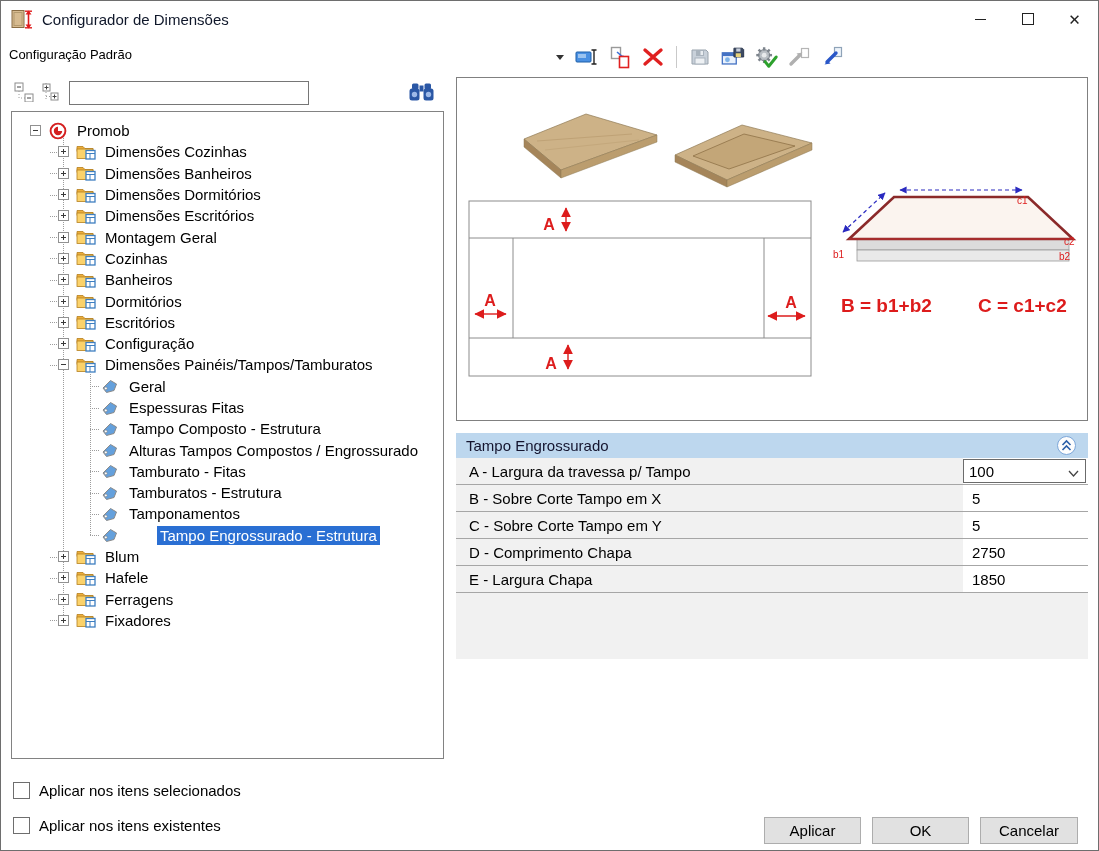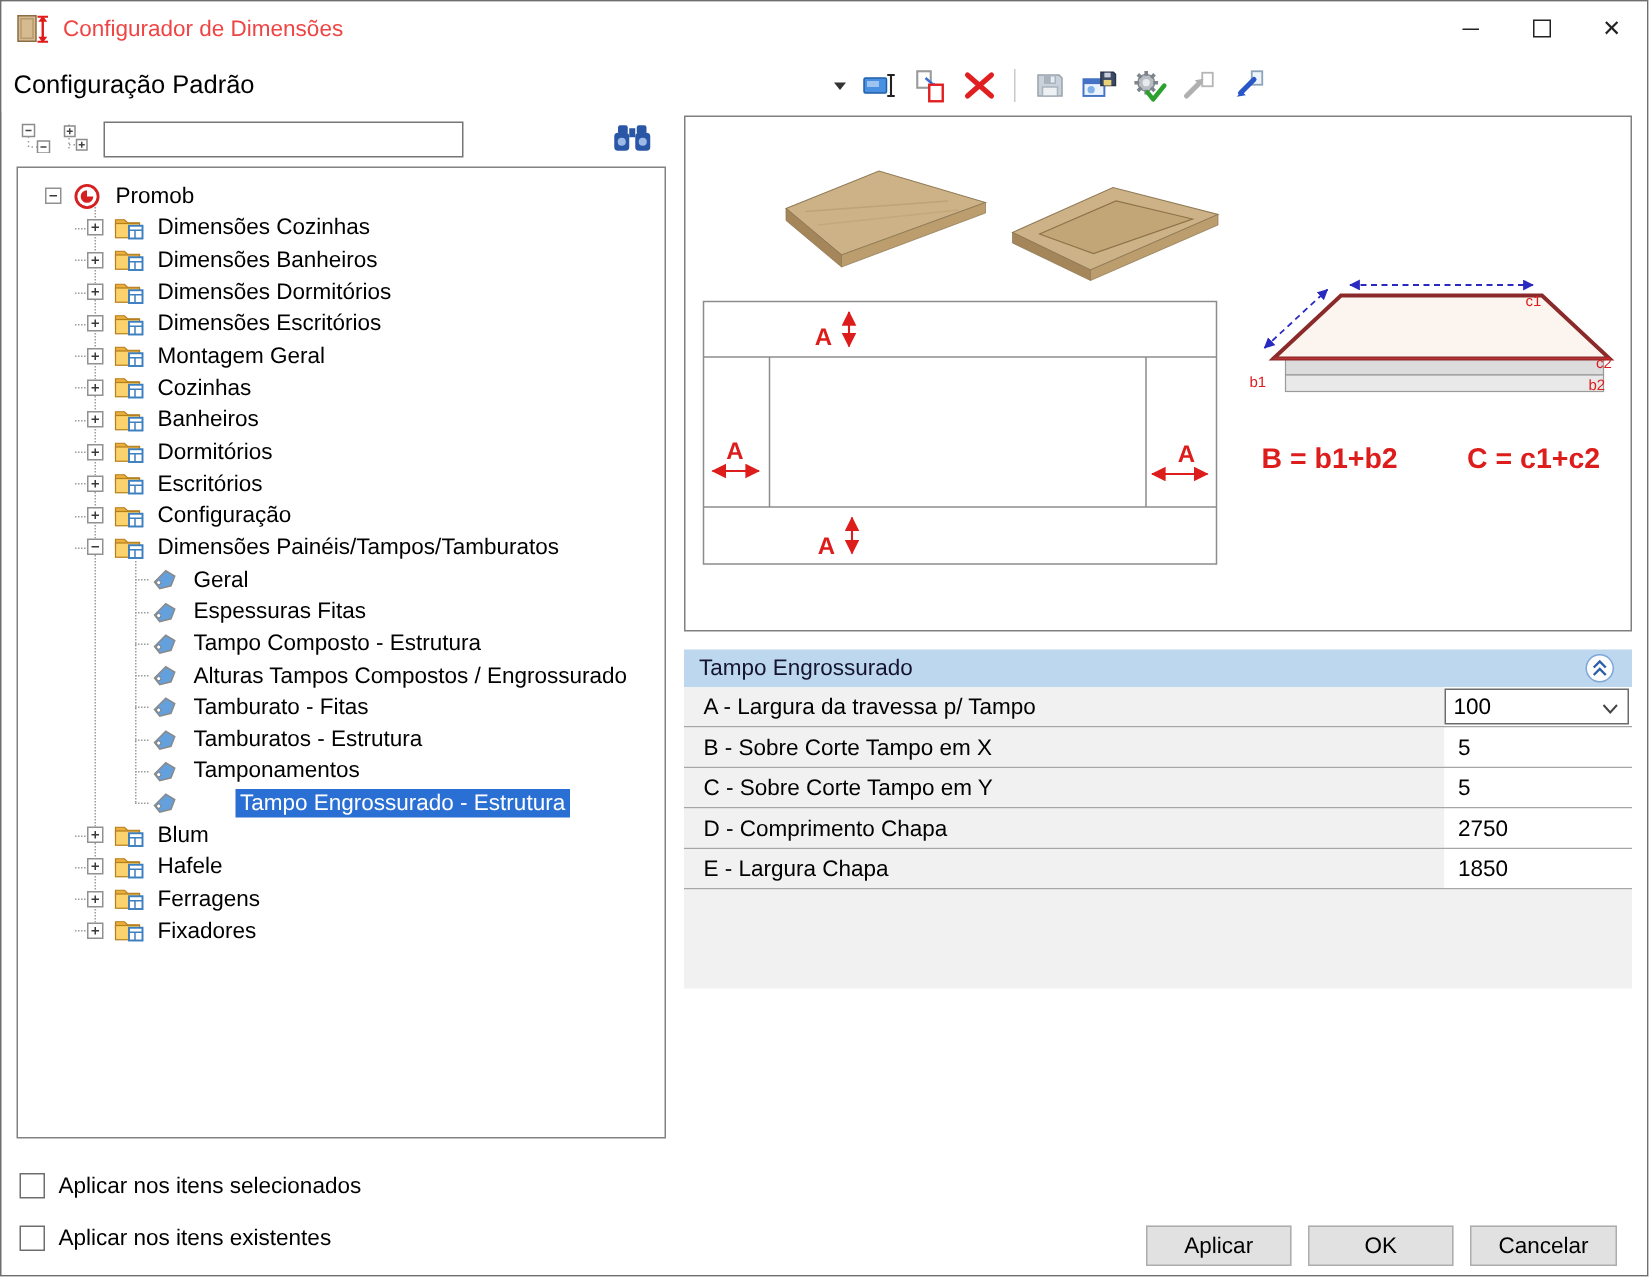--- a/index.html
+++ b/index.html
@@ -1,30 +1,30 @@
 <!DOCTYPE html>
 <html><head>
 <meta charset="utf-8">
 <style>
   html,body{margin:0;padding:0;background:#cfcfcf;font-family:"Liberation Sans",sans-serif;}
   .window{position:relative;width:1099px;height:851px;background:#fff;border:1px solid #6e6e6e;box-sizing:border-box;overflow:hidden;}
 
   
   .titlebar{position:absolute;left:0;top:0;right:0;height:36px;background:#fff;display:flex;align-items:center;}
   .titlebar .appicon{margin-left:10px;width:22px;height:22px;flex:none;}
-  .titlebar .ttl{margin-left:9px;font-size:15px;color:#ef4444;}
+  .titlebar .ttl{margin-left:9px;font-size:15px;color:#0f172a;}
   .winbtns{position:absolute;right:0;top:0;height:36px;display:flex;}
   .winbtn{width:47px;height:36px;display:flex;align-items:center;justify-content:center;}
   .glyph-min{width:11px;height:1px;background:#222;}
   .glyph-max{width:10px;height:10px;border:1px solid #222;}
   .glyph-close{font-size:15px;color:#222;line-height:1;}
 
   
   .subheader{position:absolute;left:0;top:36px;right:0;height:38px;background:#fff;}
-  .cfgname{position:absolute;left:8px;top:10px;font-size:17px;color:#000;}
+  .cfgname{position:absolute;left:8px;top:10px;font-size:13px;color:#000;}
   .toolbar{position:absolute;left:552px;top:42px;height:28px;display:flex;align-items:center;gap:7px;}
   .tbtn{width:26px;height:26px;display:flex;align-items:center;justify-content:center;background:transparent;border:none;padding:0;}
   .tbtn.narrow{width:14px;}
   .tsep{width:1px;height:22px;background:#c9c9c9;margin:0 3px;}
 
   
   .treetools{position:absolute;left:13px;top:81px;display:flex;gap:8px;}
   .treetool{width:20px;height:20px;display:flex;align-items:center;justify-content:center;background:none;border:none;padding:0;}
   .searchbox{position:absolute;left:68px;top:80px;width:240px;height:24px;border:1px solid #767676;font-size:14px;padding:0 4px;box-sizing:border-box;font-family:"Liberation Sans",sans-serif;}
   .findbtn{position:absolute;left:406px;top:79px;width:28px;height:24px;background:none;border:none;padding:0;display:flex;align-items:center;justify-content:center;}

